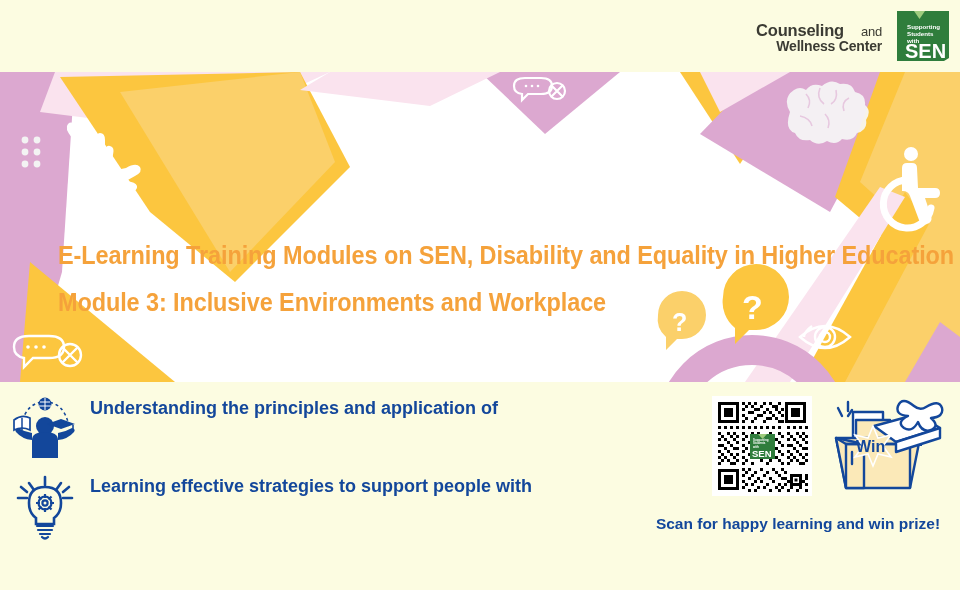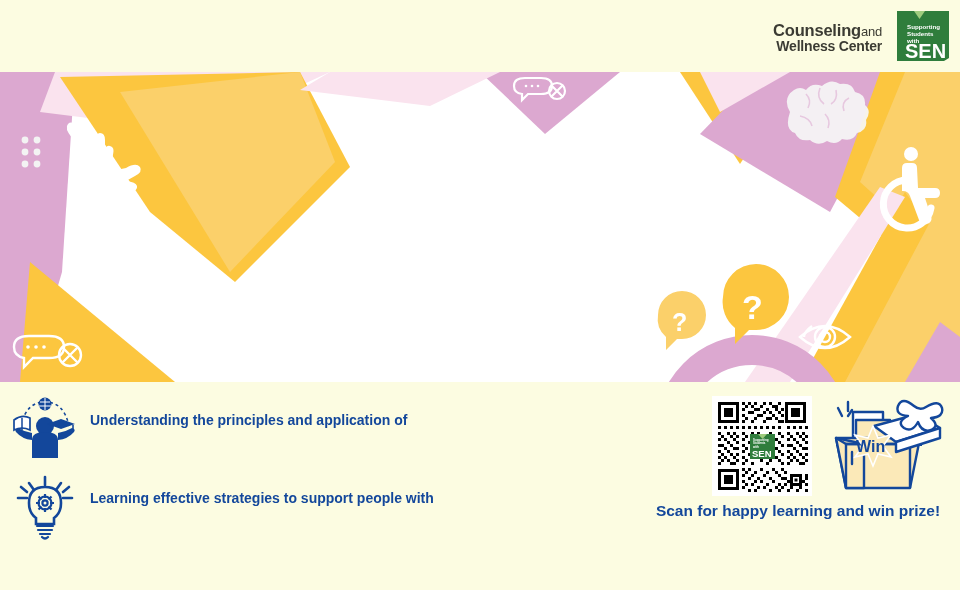--- a/index.html
+++ b/index.html
@@ -14,21 +14,21 @@
     position:absolute;left:0;top:0;width:960px;height:72px;
     background:#FCFCE1;
   }
   #brand-lockup{
     position:absolute;right:78px;top:22px;
     text-align:right;
     color:#3B3B33;
     line-height:1.05;
   }
   #brand-lockup .l1{font-size:16.5px;font-weight:bold;letter-spacing:-0.2px;}
-  #brand-lockup .l1 .and{font-size:13px;font-weight:normal;}
+  #brand-lockup .l1 .and{font-size:13px;font-weight:normal;padding-left:17px;}
   #brand-lockup .l2{font-size:14px;font-weight:bold;letter-spacing:-0.2px;}
   #sen-logo{
     position:absolute;right:8px;top:8px;width:58px;height:56px;
   }
   
   #banner{
     position:absolute;left:0;top:72px;width:960px;height:310px;
     background:#FFFFFF;overflow:hidden;
   }
   #banner svg.deco{position:absolute;left:0;top:0;width:960px;height:310px;}
@@ -47,29 +47,29 @@
     letter-spacing:-0.1px;
   }
   
   #bottom{
     position:absolute;left:0;top:382px;width:960px;height:208px;
     background:#FCFCE1;
   }
   .bullet{position:absolute;display:flex;align-items:flex-start;}
   .bullet .bicon{width:66px;height:66px;flex:0 0 66px;}
   .bullet .btext{
-    color:#13479B;font-weight:bold;font-size:14px;line-height:21px;
-    margin-left:12px;margin-top:14px;
+    color:#13479B;font-weight:bold;font-size:18px;line-height:21px;
+    margin-left:12px;margin-top:2px;
   }
   #bullet-1{left:12px;top:14px;width:620px;}
   #bullet-2{left:12px;top:92px;width:620px;}
   #qr-block{position:absolute;left:712px;top:14px;width:100px;height:100px;background:#fff;}
   #gift-block{position:absolute;left:822px;top:8px;width:122px;height:112px;}
   #scan-caption{
-    position:absolute;left:648px;top:120px;width:300px;text-align:center;
+    position:absolute;left:648px;top:133px;width:300px;text-align:center;
     color:#13479B;font-weight:bold;font-size:15.5px;
   }
 </style>
 </head>
 <body>
 
 <div id="header">
 
   <div id="brand-lockup">
     <div class="l1"><span>Counseling</span><span class="and">and</span></div>
@@ -173,20 +173,24 @@
     <g>
       <path d="M723 225 a33 33 0 1 1 33 33 h-7 l-14 14 v-16 a33 33 0 0 1 -12 -31 z" fill="#FCC63F"></path>
       <text x="742" y="247" font-family="Liberation Sans, sans-serif" font-size="34" font-weight="bold" fill="#FFFFFF">?</text>
     </g>
     <g>
       <path d="M658 243 a24 24 0 1 1 24 24 h-5 l-11 11 v-13 a24 24 0 0 1 -8 -22 z" fill="#FBD06A"></path>
       <text x="672" y="259" font-family="Liberation Sans, sans-serif" font-size="25" font-weight="bold" fill="#FFFFFF">?</text>
     </g>
   </svg>
 
+  <div id="title-block">
+    <div class="title-line">E-Learning Training Modules on SEN, Disability and Equality in Higher Education</div>
+    <div class="title-line">Module 3: Inclusive Environments and Workplace</div>
+  </div>
 </div>
 
 <div id="bottom">
 
   <div class="bullet" id="bullet-1">
     <svg class="bicon" viewBox="0 0 66 66">
       <g fill="none" stroke="#13479B" stroke-width="1.6" stroke-dasharray="3 3">
         <path d="M9 30 q5 -24 24 -24 q19 0 24 24"></path>
       </g>
       <g fill="#13479B">

